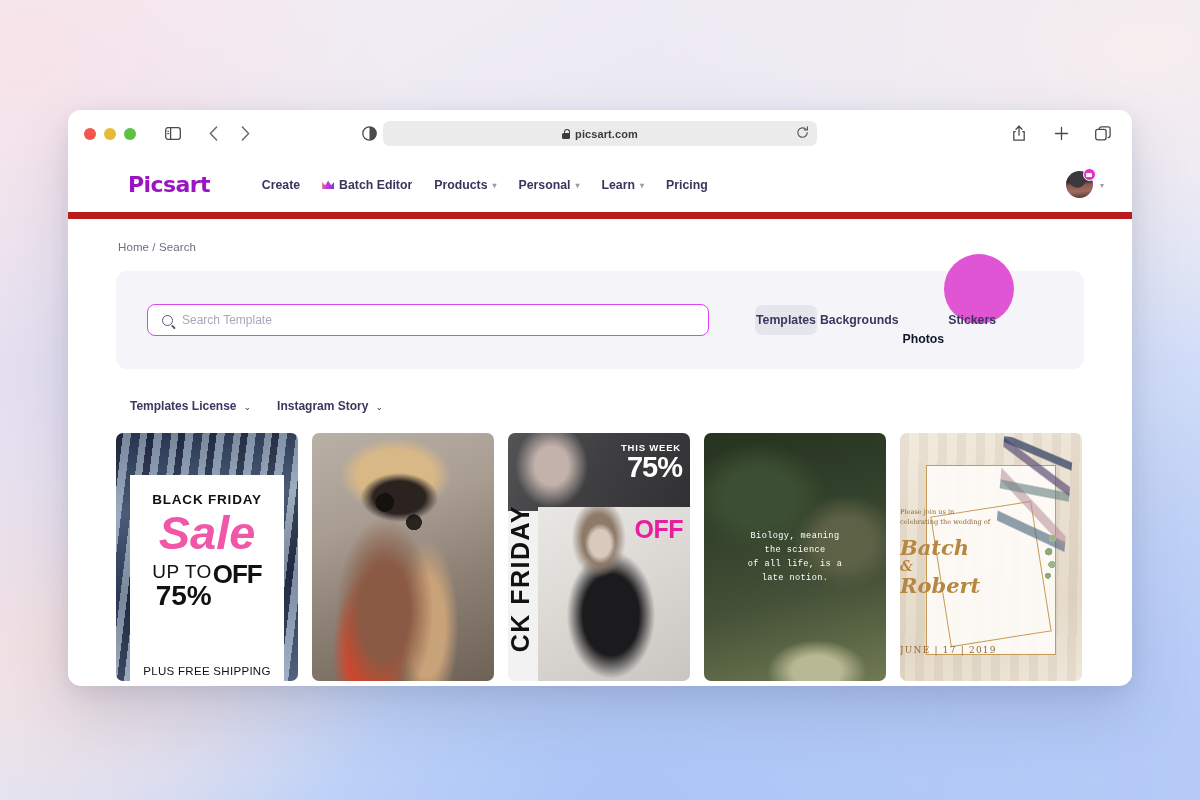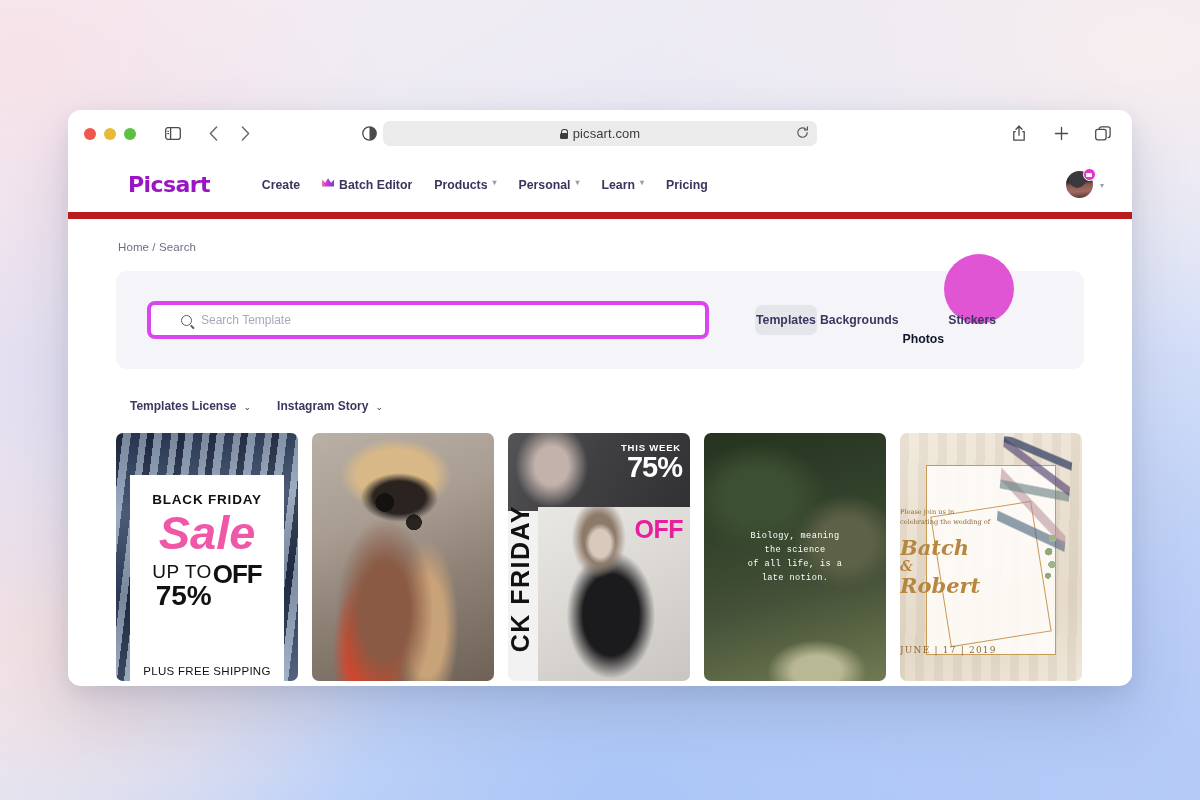--- a/index.html
+++ b/index.html
@@ -69,21 +69,21 @@
     width: 434px;
     display: flex;
     align-items: center;
     justify-content: center;
     height: 25px;
     background: #ebebeb;
     border-radius: 7px;
     padding: 0 10px;
   }
   .url-inner { display: flex; align-items: center; gap: 5px; }
-  .url-text { font-size: 13px; color: #3c3c3c; letter-spacing: .1px; }
+  .url-text { font-size: 11px; color: #3c3c3c; letter-spacing: .1px; font-weight: bold; }
   .lock { width: 8px; height: 10px; position: relative; display:block; }
   .lock::before {
     content: ""; position: absolute; left: 0; bottom: 0;
     width: 8px; height: 6px; background: #3c3c3c; border-radius: 1.5px;
   }
   .lock::after {
     content: ""; position: absolute; left: 1.6px; top: 0;
     width: 4.8px; height: 5px;
     border: 1.3px solid #3c3c3c; border-bottom: none;
     border-radius: 3px 3px 0 0;
@@ -106,21 +106,21 @@
   }
   .logo {
     font-size: 22px;
     font-weight: 700;
     color: #9b14c4;
     letter-spacing: -0.6px;
     font-family: "DejaVu Sans", sans-serif;
   }
   .site-nav { display: flex; align-items: center; gap: 22px; margin-left: 52px; }
   .nav-item {
-    display: flex; gap: 5px;
+    display: flex; align-items: center; gap: 5px;
     font-size: 12.3px; font-weight: 700; color: #39355c; white-space: nowrap;
     cursor: pointer;
   }
   .caret { font-size: 8px; color: #9a9ab0; line-height: 1; transform: translateY(1px); }
   .crown {
     width: 12px; height: 9px;
     background: linear-gradient(100deg, #ff6b9d 0%, #c23bd6 45%, #6b3fd6 100%);
     clip-path: polygon(0 100%, 0 22%, 25% 58%, 50% 8%, 75% 58%, 100% 22%, 100% 100%);
     display: block;
   }
@@ -153,26 +153,26 @@
   .search-panel {
     background: #f5f5f9;
     border-radius: 11px;
     height: 98px;
     display: flex;
     align-items: center;
     padding: 0 31px;
   }
   .search-box {
     flex: 0 0 562px;
-    height: 38px;
+    height: 32px;
     background: #ffffff;
-    border: 4px solid #d946ef;
+    border: 1px solid #d946ef;
     border-radius: 8px;
     display: flex; align-items: center; gap: 9px;
-    padding: 0 30px;
+    padding: 0 14px;
   }
   .mag {
     width: 11px; height: 11px; border: 1.5px solid #5b5870; border-radius: 50%;
     position: relative; display: block; flex: none;
   }
   .mag::after {
     content: ""; position: absolute; right: -4px; bottom: -2.5px;
     width: 5px; height: 1.5px; background: #5b5870; transform: rotate(45deg); border-radius: 1px;
   }
   .search-ph { font-size: 12px; color: #a9a7ba; }

